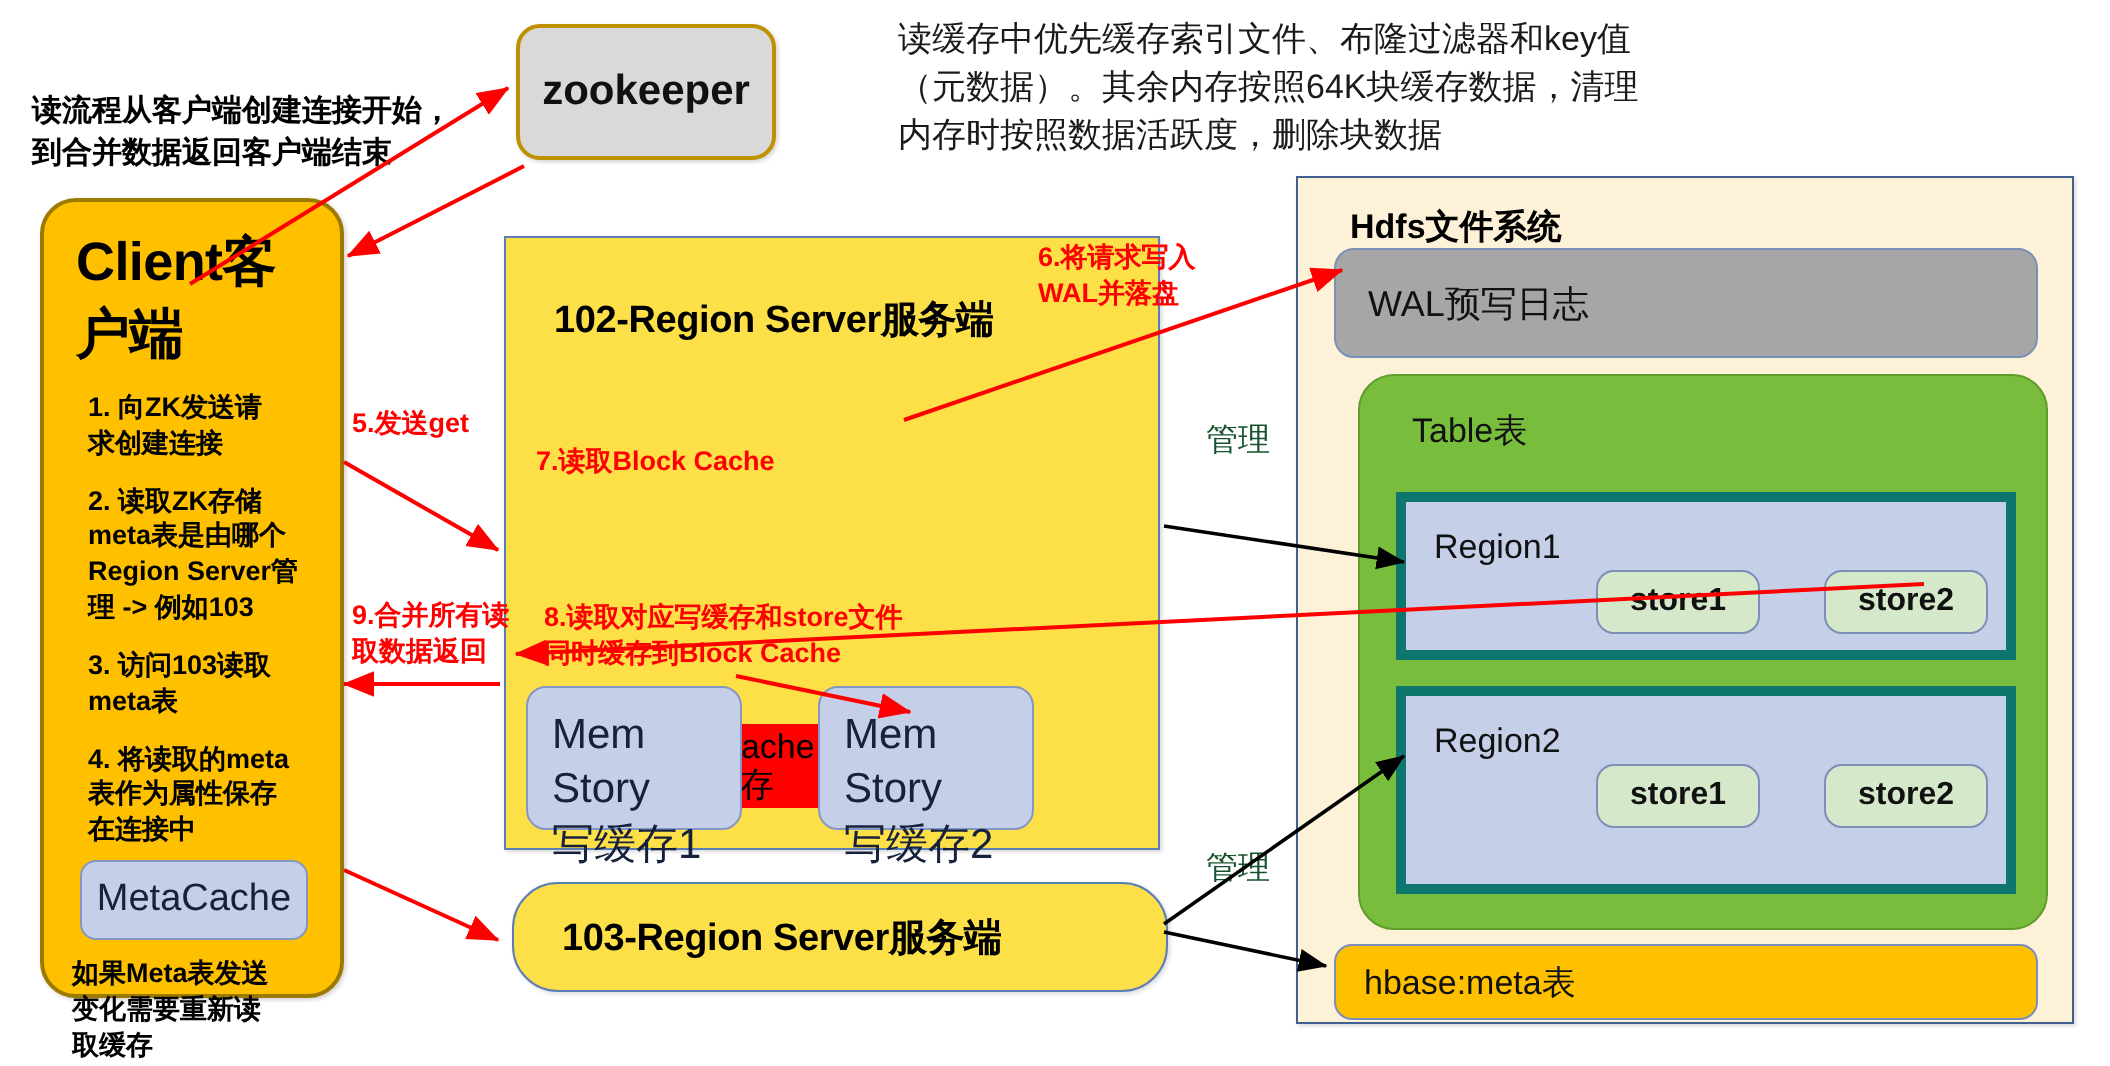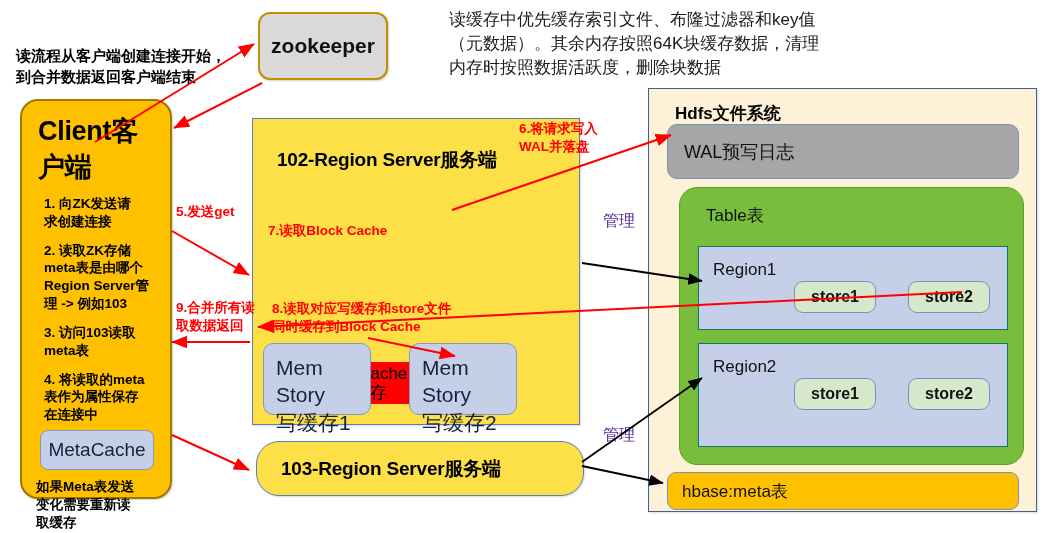--- a/index.html
+++ b/index.html
@@ -35,21 +35,21 @@
     font-size: 17px;
     line-height: 1.42;
   }
   .red-label {
     color: #ff0000;
     font-weight: bold;
     font-size: 13.5px;
     line-height: 1.3;
   }
   .black-label {
-    color: #4c1d95;
+    color: #14532d;
     font-size: 16px;
     line-height: 1.2;
   }
 
   
   .zk-box {
     background: #d9d9d9;
     border: 2px solid #bf9000;
     border-radius: 12px;
     display: flex;
@@ -168,21 +168,21 @@
     background: #78be3c;
     border: 1px solid #5f9c2c;
     border-radius: 18px;
   }
   .table-title {
     font-size: 17px;
     color: #111;
   }
   .region-box {
     background: #c5cfe8;
-    border: 1px solid #0f766e;
+    border: 5px solid #0f766e;
   }
   .region-title {
     font-size: 17px;
     color: #111;
   }
   .store-box {
     background: #d5e8ca;
     border: 1px solid #7a90b8;
     border-radius: 9px;
     display: flex;

